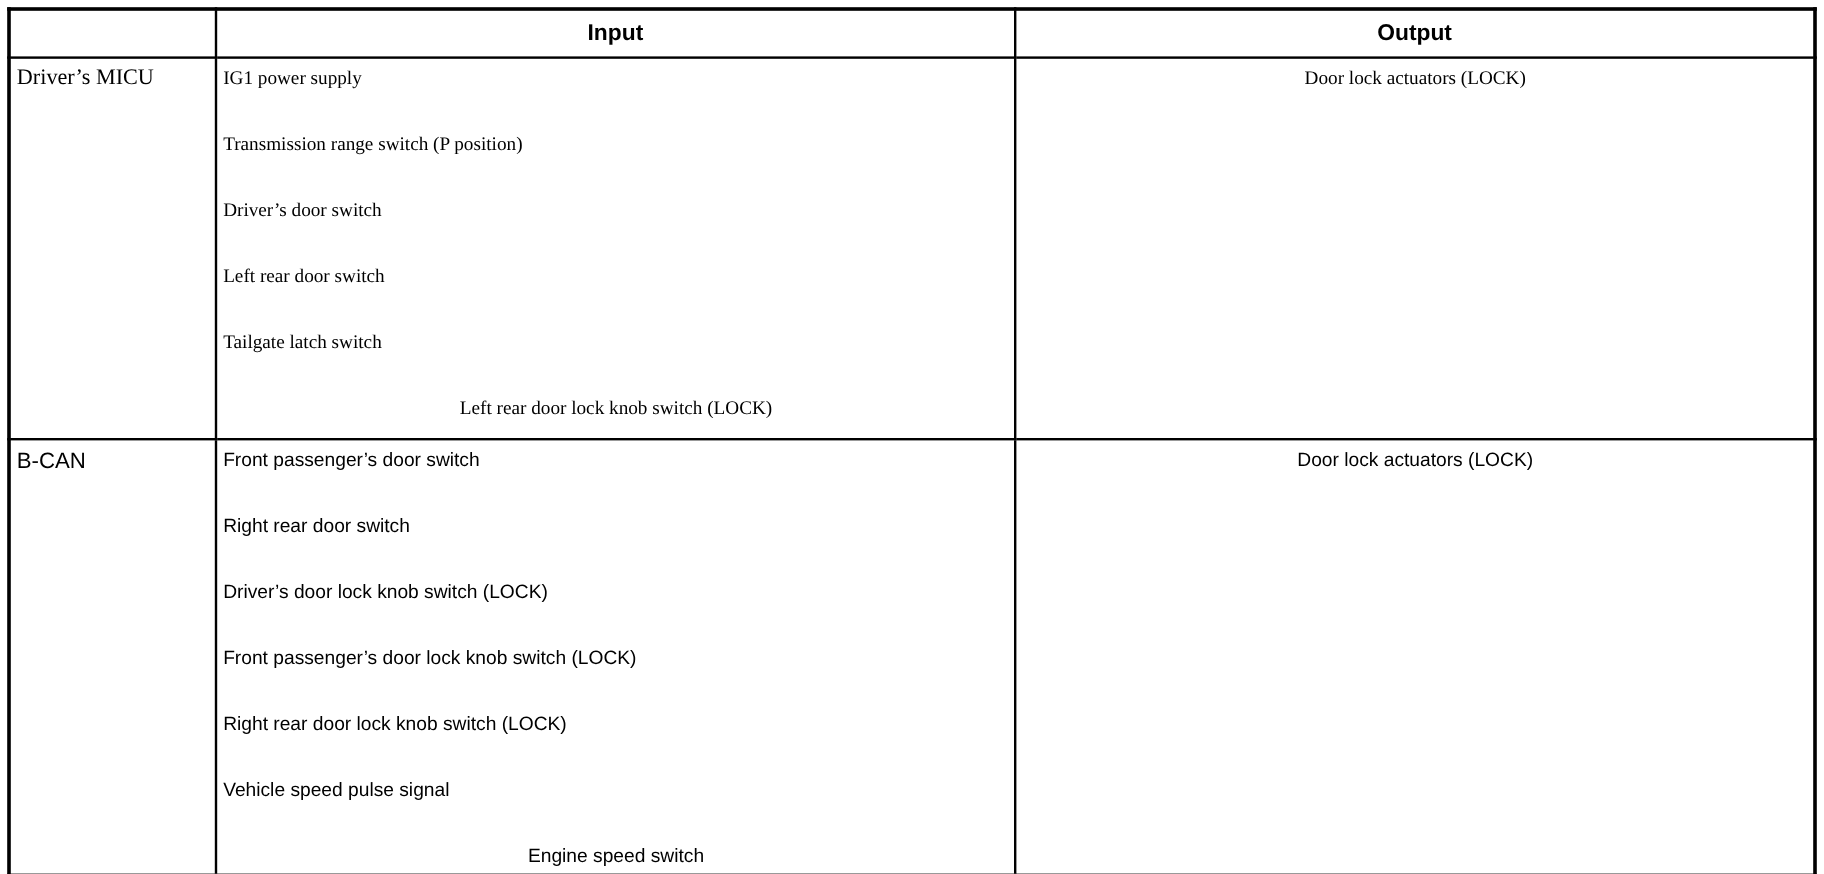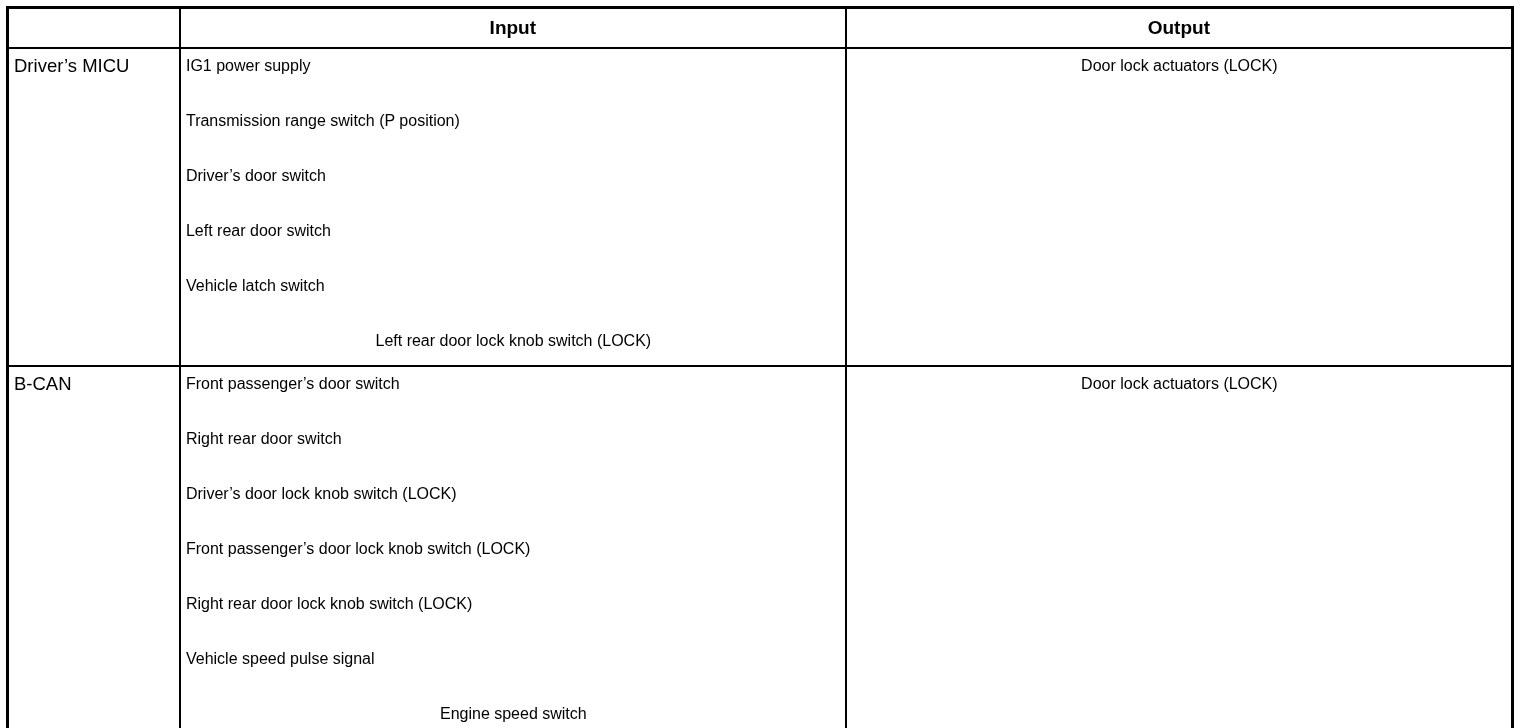--- a/index.html
+++ b/index.html
@@ -40,21 +40,21 @@
     font-size: 19px;
     font-weight: bold;
     text-align: center;
     vertical-align: middle;
     padding: 2px 12px;
   }
   table.io-table td {
     padding: 6px 4px 4px 5px;
     font-size: 18.5px;
   }
-  tr.row-micu td { height: 306px; }
+  tr.row-micu td { height: 306px; font-family: Liberation Serif, serif; }
   .cell-item {
     font-size: 16px;
     line-height: 21px;
     margin: 0 0 34px 0;
     white-space: nowrap;
   }
   .cell-item:last-child { margin-bottom: 0; text-align: center; }
   .source-label {
     font-size: 18.5px;
     line-height: 21px;
@@ -81,21 +81,21 @@
     <tbody>
       <tr class="row-micu">
         <td>
           <div class="source-label">Driver’s MICU</div>
         </td>
         <td>
           <div class="cell-item">IG1 power supply</div>
           <div class="cell-item">Transmission range switch (P position)</div>
           <div class="cell-item">Driver’s door switch</div>
           <div class="cell-item">Left rear door switch</div>
-          <div class="cell-item">Vehicle latch switch</div>
+          <div class="cell-item">Tailgate latch switch</div>
           <div class="cell-item">Left rear door lock knob switch (LOCK)</div>
         </td>
         <td>
           <div class="cell-item">Door lock actuators (LOCK)</div>
         </td>
       </tr>
       <tr class="row-bcan">
         <td>
           <div class="source-label">B-CAN</div>
         </td>

